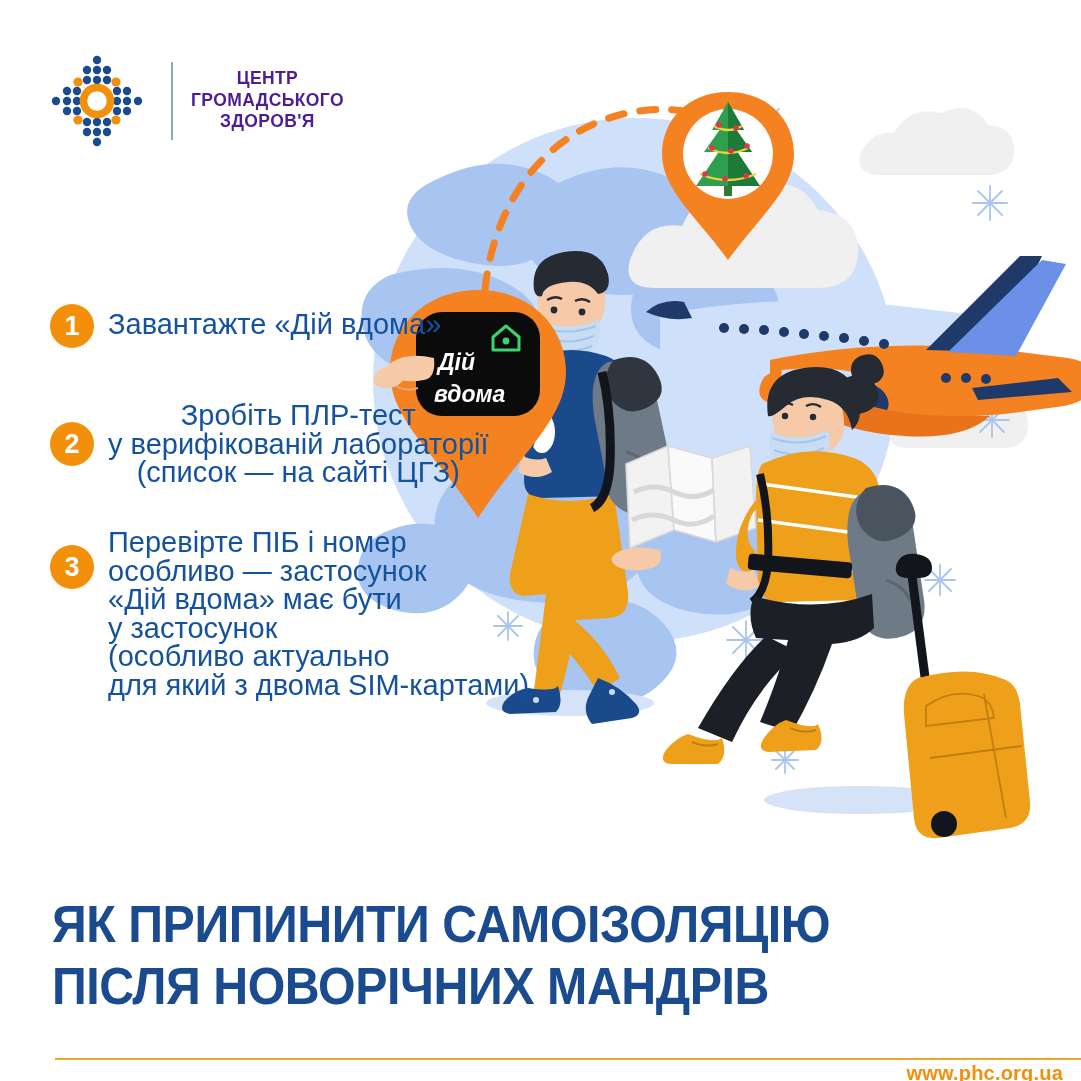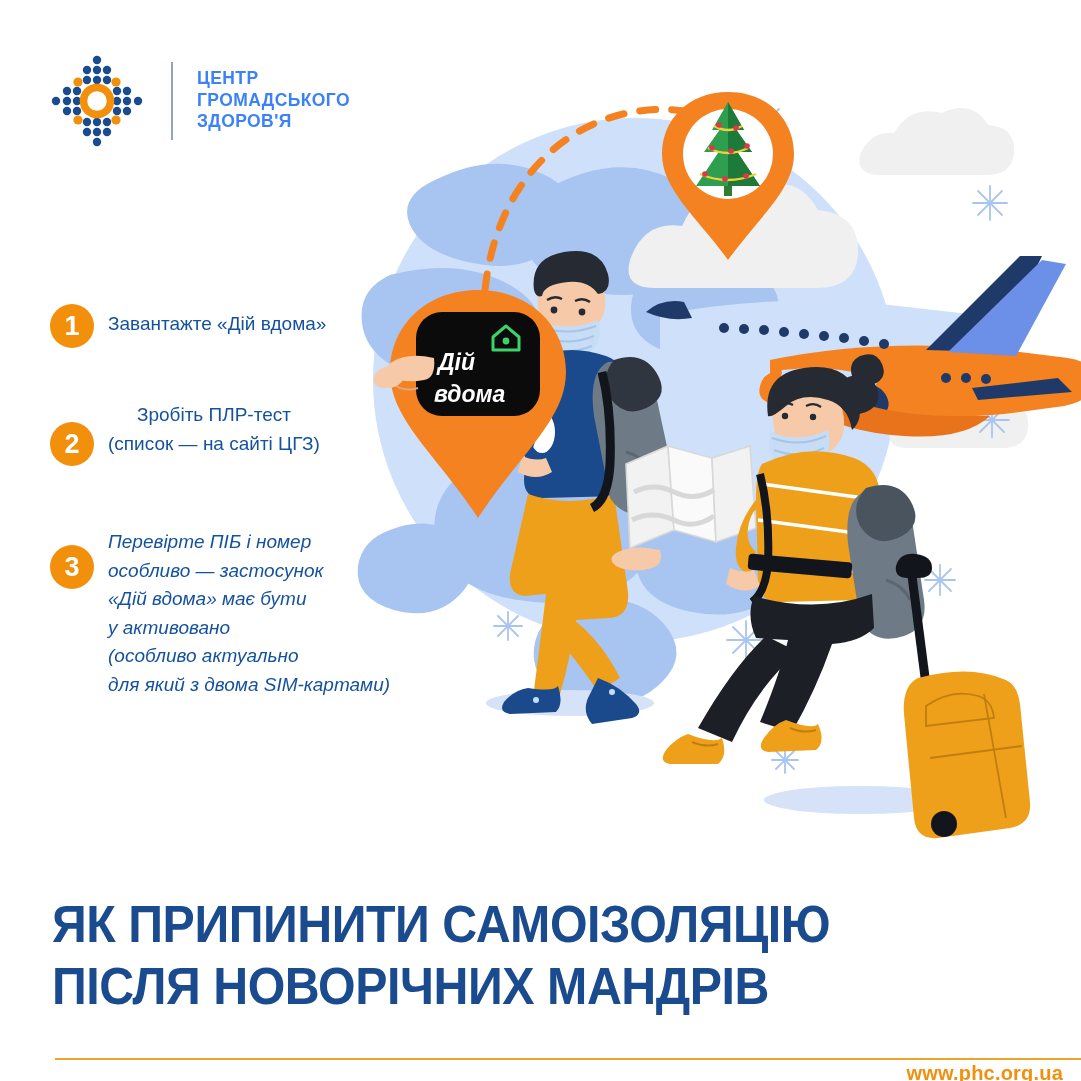--- a/index.html
+++ b/index.html
@@ -11,50 +11,51 @@
     overflow:hidden;
     position:relative;
   }
   .stage{position:absolute;left:0;top:0;width:1081px;height:1081px;}
 
   
   .logo-block{position:absolute;left:48px;top:52px;width:300px;height:100px;}
   .logo-mark{position:absolute;left:0;top:0;width:98px;height:98px;}
   .logo-divider{position:absolute;left:123px;top:10px;width:2px;height:78px;background:#8fa4c4;}
   .logo-text{
-    position:absolute;left:149px;top:16px;
-    color:#3b82f6;font-weight:bold;font-size:17.5px;line-height:21.5px;
+    position:absolute;left:143px;top:16px;
+    color:#4c1d95;font-weight:bold;font-size:17.5px;line-height:21.5px;
     letter-spacing:.4px;
+    text-align:center;
   }
   .logo-text div{white-space:nowrap;}
 
   
   .steps{position:absolute;left:0;top:0;width:520px;height:800px;}
   .step{position:absolute;}
   .badge{
     position:absolute;left:0;top:0;
     width:44px;height:44px;border-radius:50%;
     background:#F2900C;color:#ffffff;
     font-size:27px;font-weight:bold;
     display:flex;align-items:center;justify-content:center;
     line-height:1;
   }
   .step-text{
     position:absolute;left:58px;top:0;
-    color:#14529E;font-size:19px;line-height:28.5px;
+    color:#14529E;font-size:29px;line-height:28.5px;
     white-space:nowrap;
   }
   .step-text div{white-space:nowrap;}
 
   #step1{left:50px;top:304px;}
   #step1 .step-text{top:6px;}
   #step2{left:50px;top:422px;}
   #step2 .step-text{top:-21px;text-align:center;}
   #step3{left:50px;top:545px;}
-  #step3 .step-text{top:-17px;font-style:italic;}
+  #step3 .step-text{top:-17px;}
 
   
   .headline{
     position:absolute;left:52px;top:893px;width:990px;
     color:#1B4B8F;
     font-weight:bold;font-size:52px;line-height:62px;
     letter-spacing:-0.5px;
     transform:scaleX(.93);transform-origin:left top;
   }
   .headline div{white-space:nowrap;}
@@ -359,31 +360,32 @@
       <div class="badge">1</div>
       <div class="step-text">
         <div>Завантажте «Дій вдома»</div>
       </div>
     </div>
 
     <div class="step" id="step2">
       <div class="badge">2</div>
       <div class="step-text">
         <div>Зробіть ПЛР-тест</div>
+        <div>у верифікованій лабораторії</div>
         <div>(список — на сайті ЦГЗ)</div>
       </div>
     </div>
 
     <div class="step" id="step3">
       <div class="badge">3</div>
       <div class="step-text">
         <div>Перевірте ПІБ і номер</div>
         <div>особливо — застосунок</div>
         <div>«Дій вдома» має бути</div>
-        <div>у активовано</div>
+        <div>у застосунок</div>
         <div>(особливо актуально</div>
         <div>для який з двома SIM-картами)</div>
       </div>
     </div>
 
   </div>
 
   <div class="headline">
     <div>ЯК ПРИПИНИТИ САМОІЗОЛЯЦІЮ</div>
     <div>ПІСЛЯ НОВОРІЧНИХ МАНДРІВ</div>

